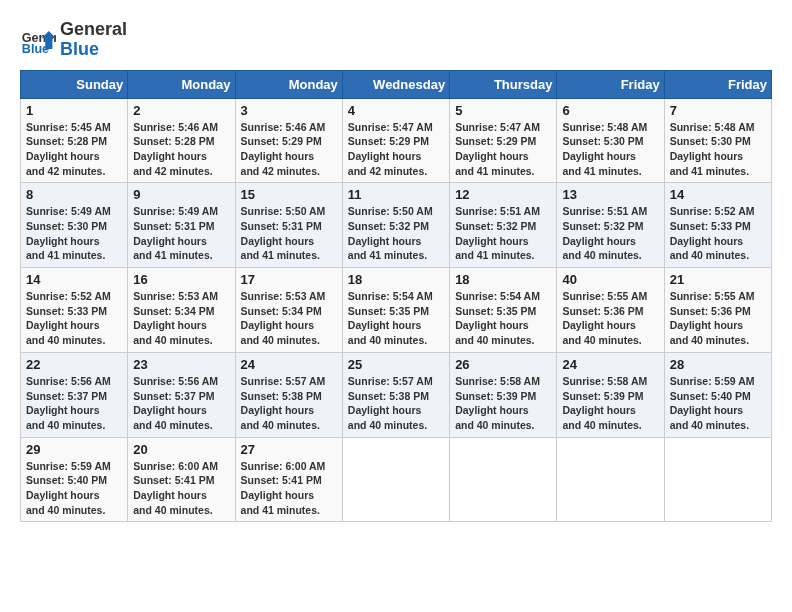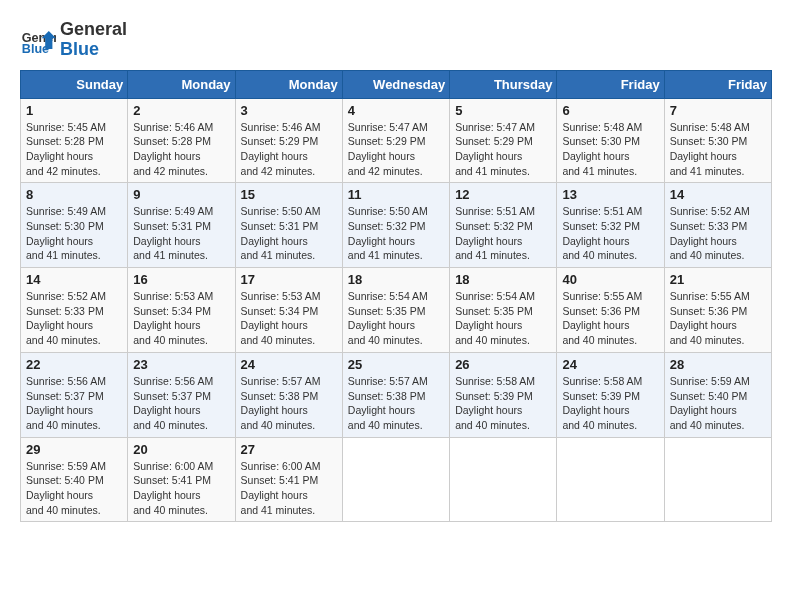--- a/index.html
+++ b/index.html
@@ -79,20 +79,21 @@
       font-weight: bold;
       font-size: 13px;
       color: #222;
       display: block;
       margin-bottom: 2px;
     }
     .day-info {
       color: #333;
       font-size: 10.5px;
       line-height: 1.4;
+      font-weight: bold;
     }
     .empty-cell {
       background: #fff !important;
     }
   </style>
 </head>
 <body>
 
 <div class="header-area">
   <div class="logo">

